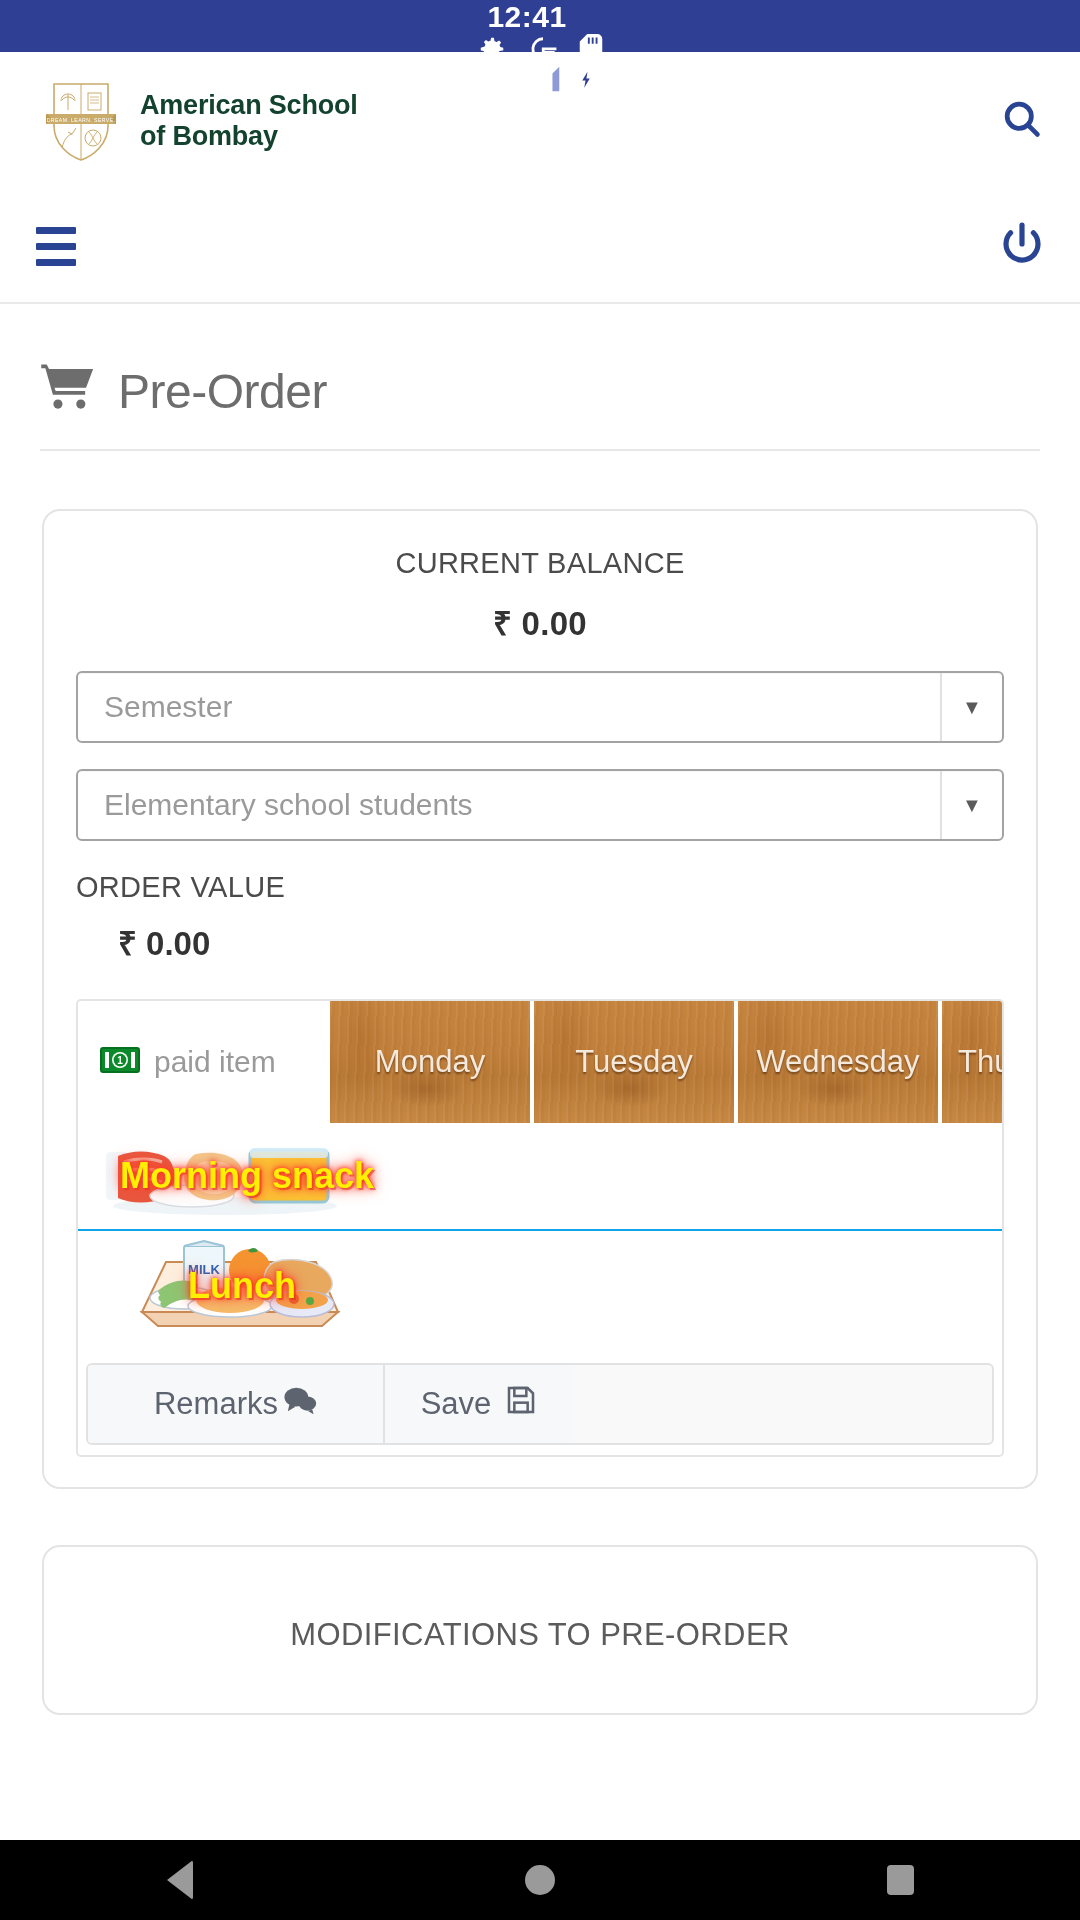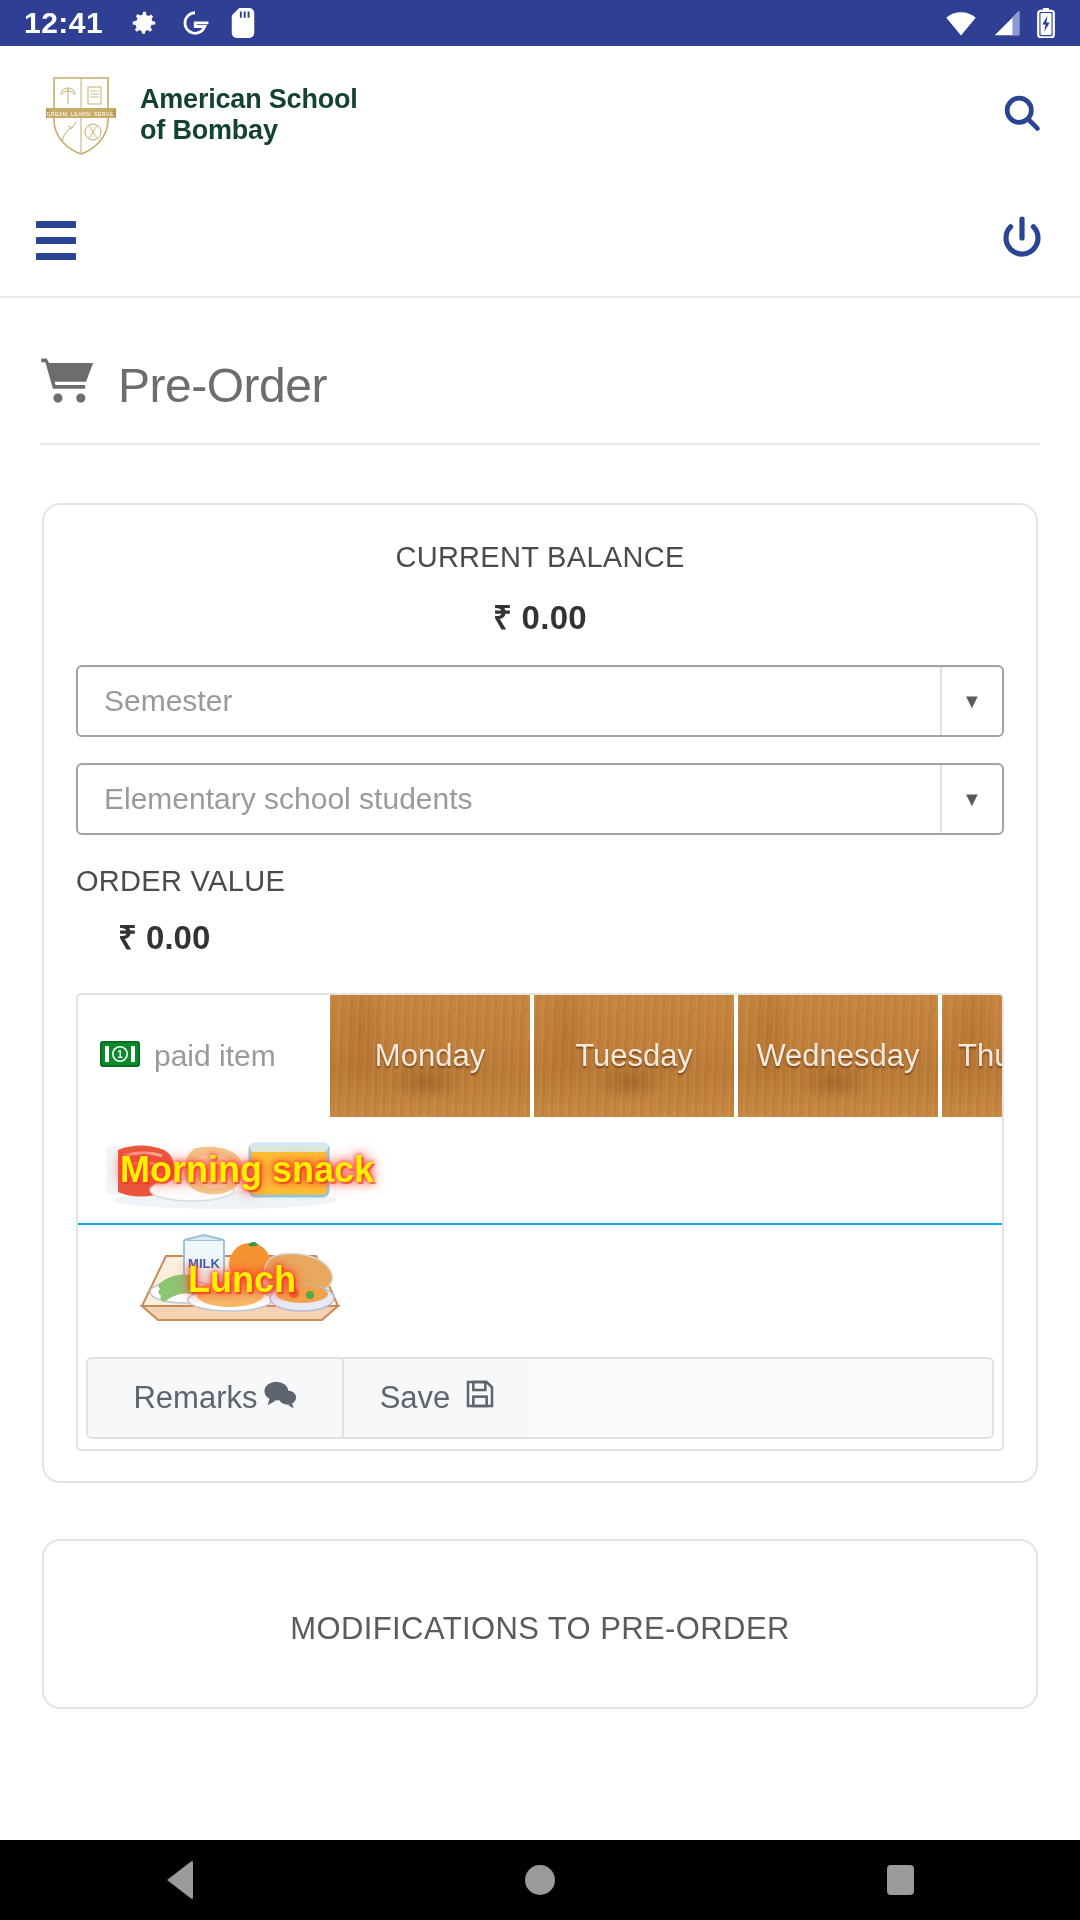--- a/index.html
+++ b/index.html
@@ -6,22 +6,22 @@
   html, body {
     width: 1080px; height: 1920px;
     background: #ffffff;
     font-family: "Liberation Sans", sans-serif;
     overflow: hidden;
   }
   #app { position: relative; width: 1080px; height: 1920px; background:#fff; }
 
   
   .statusbar {
-    height: 46px; background: #2f3f93; color: #fff;
-    display: flex; align-items: center; padding: 0 24px;
+    height: 52px; background: #2f3f93; color: #fff;
+    display: flex; align-items: center; padding: 0 24px; flex-direction: column;
   }
   .sb-time { font-size: 30px; font-weight: 700; letter-spacing: .5px; margin-right: 26px; }
   .sb-icons-left { display: flex; align-items: center; gap: 22px; }
   .sb-spacer { flex: 1; }
   .sb-icons-right { display: flex; align-items: center; gap: 14px; }
   .sb-icons-left svg, .sb-icons-right svg { display: block; }
 
   
   .brand-bar {
     height: 138px; display: flex; align-items: center;
@@ -129,21 +129,21 @@
       0 0 9px #ff3b2e, 0 0 16px #ff5a3c, 0 0 4px #ff2d16,
       2px 2px 0 rgba(200,40,10,.55);
   }
 
   
   .remarks-bar {
     margin: 22px 8px 10px 8px; height: 82px; display: flex;
     border: 2px solid #e2e2e2; border-radius: 6px; overflow: hidden; background: #f9f9f9;
   }
   .remarks-label {
-    width: 256px; flex:none; display: flex; align-items: center; justify-content: center; gap: 5px;
+    width: 297px; flex:none; display: flex; align-items: center; justify-content: center; gap: 5px;
     color: #5d6470; font-size: 31px; background: #f7f8f9; border-right: 2px solid #e2e2e2;
   }
   .remarks-input {
     flex: 1; display: flex; align-items: center; padding-left: 26px;
     color: #b6bac1; font-size: 31px; overflow: hidden; white-space: nowrap;
     background: #fafafa; border-right: 2px solid #e2e2e2;
   }
   .remarks-save {
     width: 188px; flex:none; display: flex; align-items: center; justify-content: center; gap: 14px;
     color: #5d6470; font-size: 31px; background: #f7f8f9;

